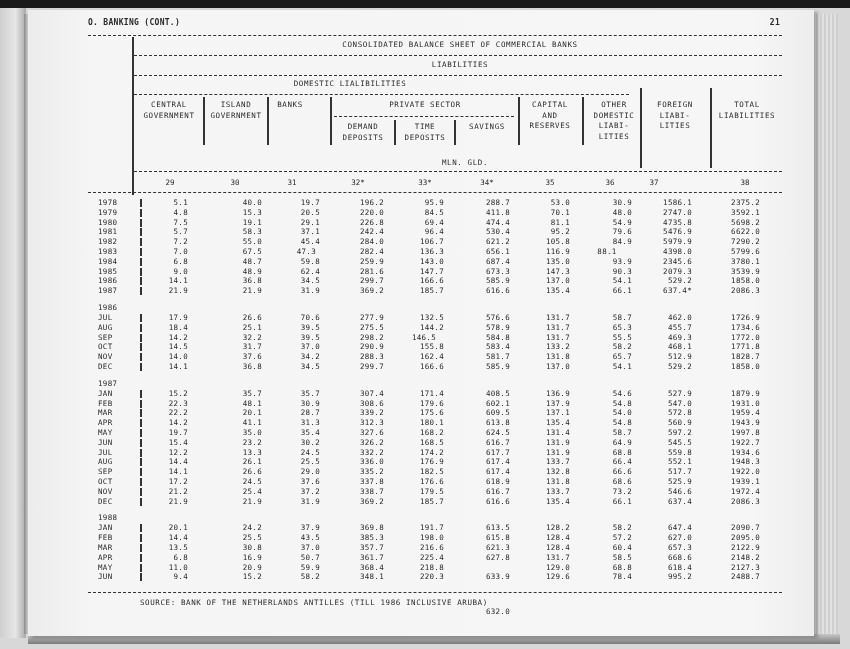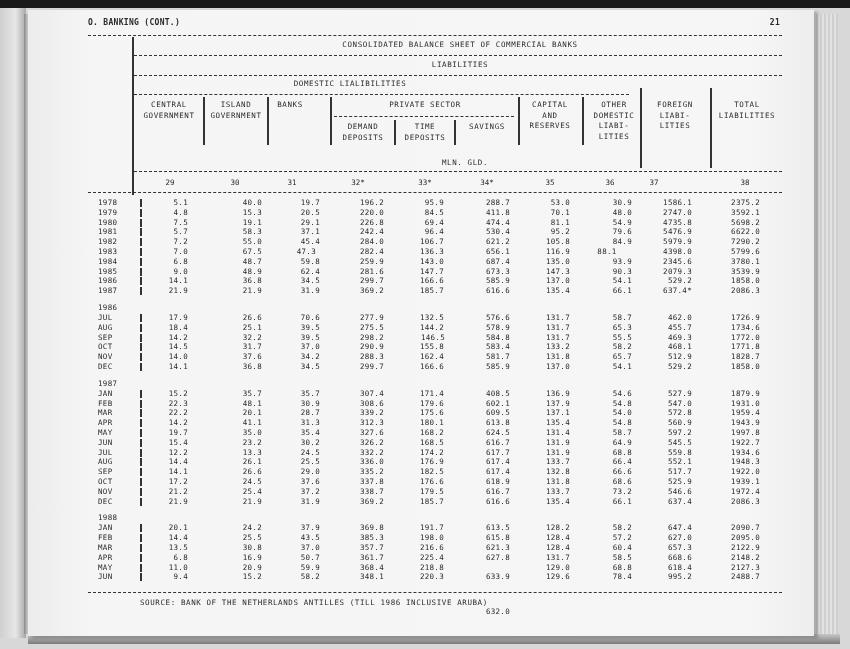--- a/index.html
+++ b/index.html
@@ -311,21 +311,21 @@
       <span class="c" style="left: 550px;">455.7</span>
       <span class="c" style="left: 618px;">1734.6</span>
     </div>
     <div class="row">
       <span class="lbl">SEP</span>
       <span class="bar"></span>
       <span class="c" style="left: 46px;">14.2</span>
       <span class="c" style="left: 120px;">32.2</span>
       <span class="c" style="left: 178px;">39.5</span>
       <span class="c" style="left: 242px;">298.2</span>
-      <span class="c" style="left: 303px;">146.5</span>
+      <span class="c" style="left: 294px;">146.5</span>
       <span class="c" style="left: 368px;">584.8</span>
       <span class="c" style="left: 428px;">131.7</span>
       <span class="c" style="left: 490px;">55.5</span>
       <span class="c" style="left: 550px;">469.3</span>
       <span class="c" style="left: 618px;">1772.0</span>
     </div>
     <div class="row">
       <span class="lbl">OCT</span>
       <span class="bar"></span>
       <span class="c" style="left: 46px;">14.5</span>

